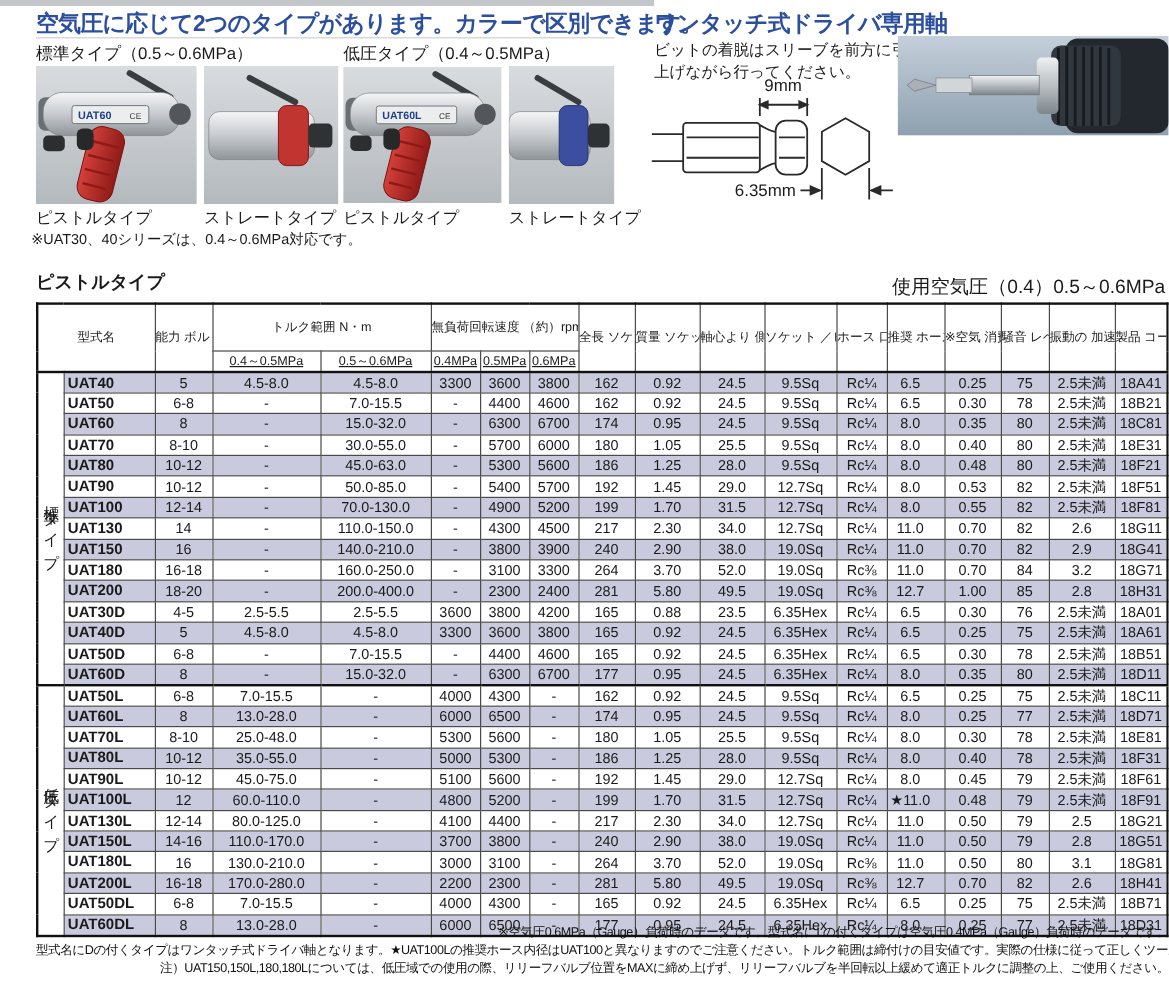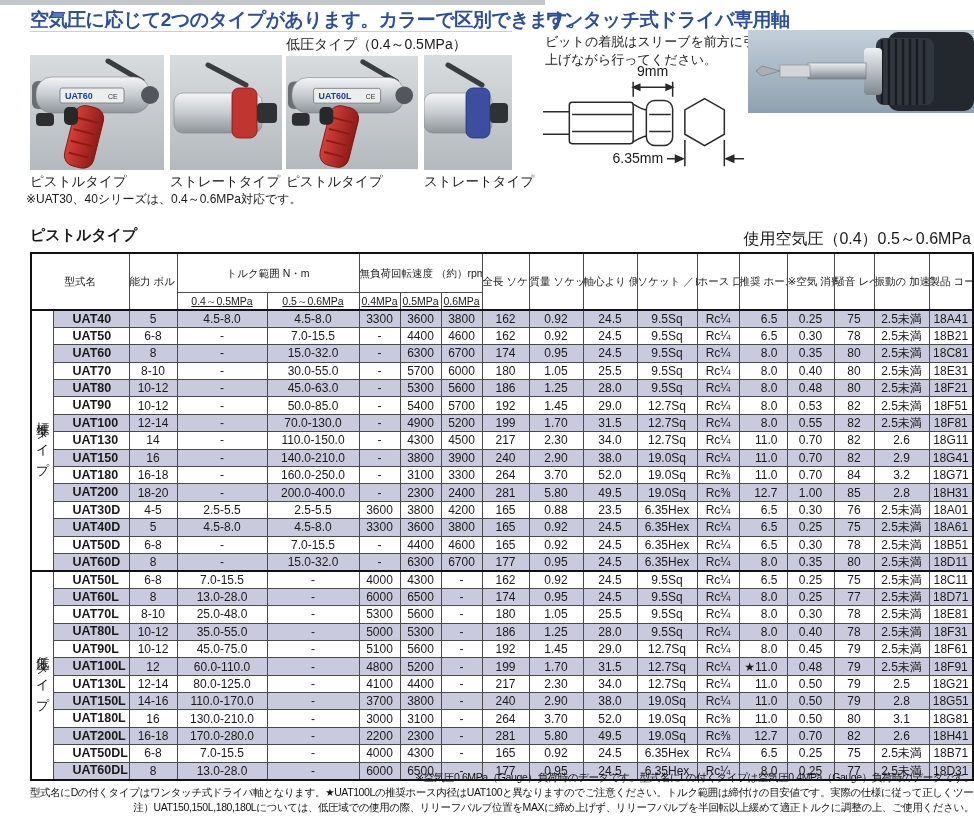--- a/index.html
+++ b/index.html
@@ -25,40 +25,41 @@
              font-size:12px;border:2px solid #111;}
   table.spec th,table.spec td{border:1px solid #4a4a4a;padding:0;text-align:center;overflow:hidden;white-space:nowrap;}
   thead th{font-size:10.5px;font-weight:normal;line-height:1.2;white-space:pre-line;vertical-align:middle;
            background:#fff;padding:1px 0;}
   thead tr.h1 th{height:38px;}
   thead tr.h2 th{height:16px;text-decoration:underline;}
   thead{border-bottom:2px solid #111;}
   tbody tr{height:17.4px;}
   tbody td{line-height:1.0;}
   tbody tr.shade td{background:#c9cadd;}
-  tbody td.model{text-align:left;padding-left:19px;font-weight:bold;font-size:12.5px;}
-  tbody td.hose{text-align:right;padding-right:9px;}
+  tbody td.model{text-align:left;padding-left:3px;font-weight:bold;font-size:12.5px;}
+  tbody td.hose{text-align:center;padding-right:9px;}
   th.group-label{writing-mode:vertical-rl;text-orientation:upright;font-weight:normal;font-size:13px;
                  letter-spacing:3px;background:#fff !important;padding:0;}
   tr.group-start td,tr.group-start th{border-top:2px solid #111;}
   .footnotes{position:absolute;left:30px;top:770px;width:944px;font-size:10.5px;line-height:1.42;
              letter-spacing:-0.4px;color:#111;text-align:right;}
   .footnotes div{white-space:nowrap;}
   svg text{font-family:"Liberation Sans","DejaVu Sans",sans-serif;}
 </style>
 </head>
 <body>
 
 <div class="page">
   <div class="topstrip"></div>
 
   <div class="title left-title">空気圧に応じて2つのタイプがあります。カラーで区別できます。</div>
   <div class="title right-title">ワンタッチ式ドライバ専用軸</div>
   <div class="title-rule"></div>
 
+  <div class="sublabel" style="left:30px;">標準タイプ（0.5～0.6MPa）</div>
   <div class="sublabel" style="left:286px;">低圧タイプ（0.4～0.5MPa）</div>
 
   <div class="photo" style="left:30px;">
     <svg width="134" height="115" viewBox="0 0 134 115">
       <defs>
         <linearGradient id="pbg" x1="0" y1="0" x2="0" y2="1">
           <stop offset="0" stop-color="#d8dcdf"></stop>
             <stop offset="1" stop-color="#b4b9bd"></stop>
         </linearGradient>
         <linearGradient id="metal" x1="0" y1="0" x2="0" y2="1">

